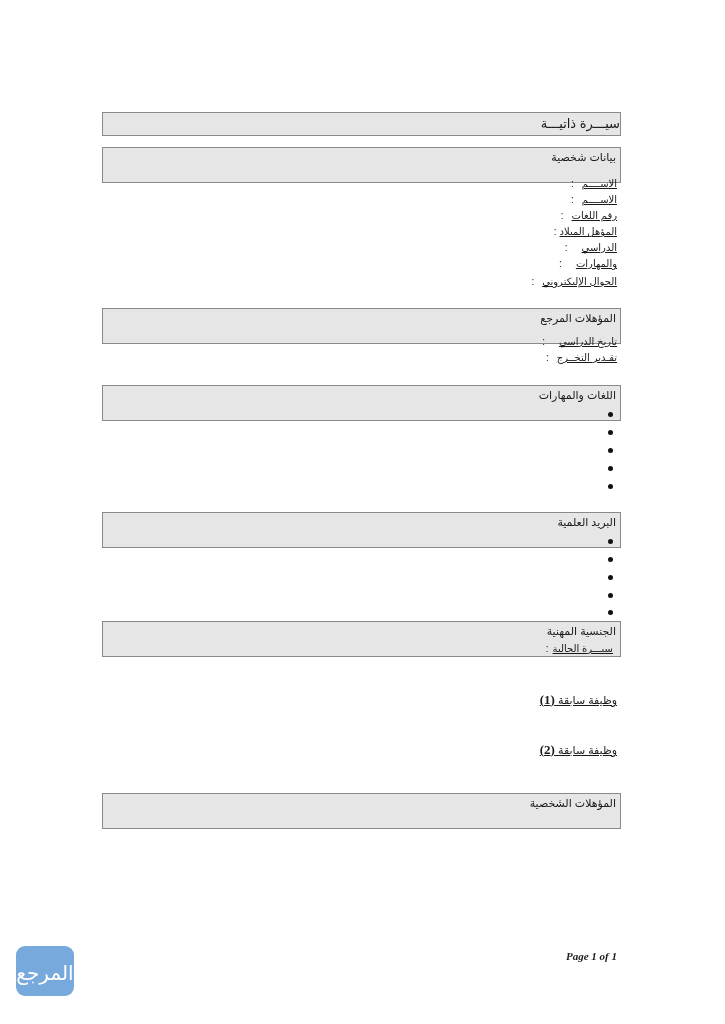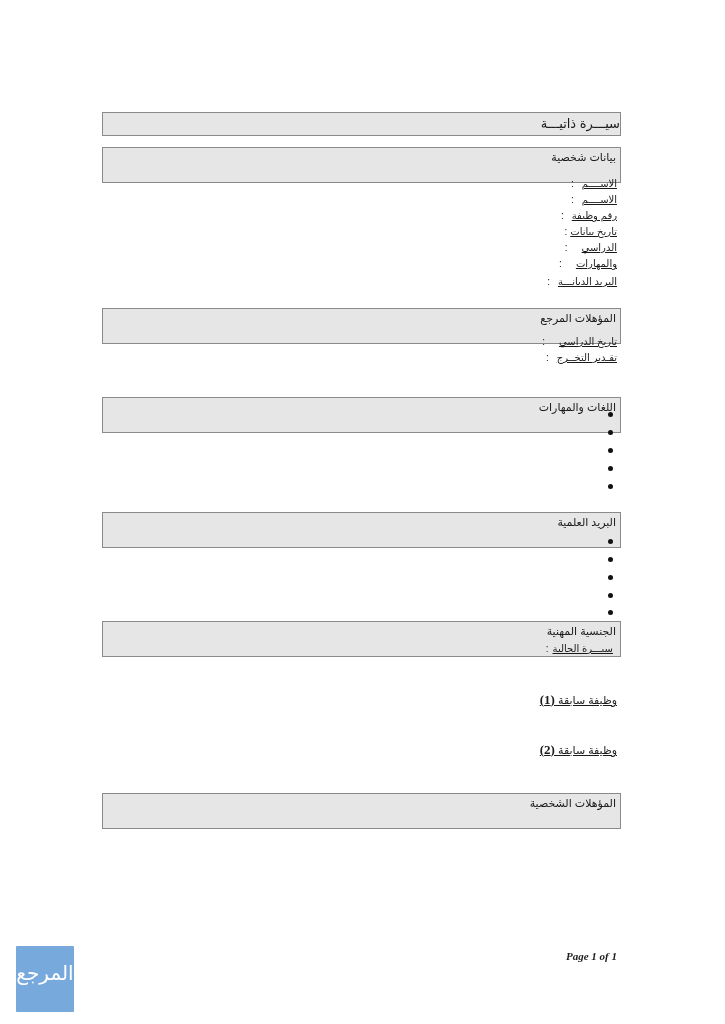--- a/index.html
+++ b/index.html
@@ -11,45 +11,45 @@
     .box.section { height: 36px; font-size: 11px; line-height: 18px; padding-right: 4px; text-align: right; }
     .field { position: absolute; right: 108px; direction: rtl; font-size: 10px; line-height: 13px;
              white-space: nowrap; }
     .field .lbl { text-decoration: underline; }
     .field .colon { display: inline-block; margin-right: 8px; }
     .bullet { position: absolute; left: 608px; width: 5px; height: 5px; background: #111; border-radius: 50%; }
     .job { position: absolute; right: 108px; direction: rtl; font-size: 11px; text-decoration: underline; white-space: nowrap; }
     .job b { font-family: "Liberation Serif", serif; font-size: 13px; }
     .footer { position: absolute; right: 108px; top: 950px; font-family: "Liberation Serif", "DejaVu Serif", serif;
               font-style: italic; font-weight: bold; font-size: 11px; }
-    .logo { position: absolute; left: 16px; top: 946px; width: 58px; height: 66px; background: #78a9dc;
-            border-radius: 1px; color: #ffffff; font-size: 28px; line-height: 50px; text-align: center;
+    .logo { position: absolute; left: 16px; top: 946px; width: 58px; height: 50px; background: #78a9dc;
+            border-radius: 9px; color: #ffffff; font-size: 28px; line-height: 50px; text-align: center;
             font-family: "DejaVu Sans", sans-serif; direction: rtl; }
   </style>
 </head>
 <body>
 
 <div class="box title"><span>سيـــرة ذاتيـــة</span></div>
 
 <div class="box section" style="top:147px"><span>بيانات شخصية</span></div>
 
 <div class="field" style="top:177px"><span class="lbl">الاســــم</span><span class="colon">:</span></div>
 <div class="field" style="top:193px"><span class="lbl">الاســــم</span><span class="colon">:</span></div>
-<div class="field" style="top:209px"><span class="lbl">رقم وظيفة</span><span class="colon">:</span></div>
-<div class="field" style="top:225px"><span class="lbl">تاريخ بيانات</span><span class="colon" style="margin-right:3px">:</span></div>
+<div class="field" style="top:209px"><span class="lbl">رقم اللغات</span><span class="colon">:</span></div>
+<div class="field" style="top:225px"><span class="lbl">المؤهل الميلاد</span><span class="colon" style="margin-right:3px">:</span></div>
 <div class="field" style="top:241px"><span class="lbl">الدراسي</span><span class="colon" style="margin-right:14px">:</span></div>
 <div class="field" style="top:257px"><span class="lbl">والمهارات</span><span class="colon" style="margin-right:14px">:</span></div>
-<div class="field" style="top:275px"><span class="lbl">البريد الديانـــة</span><span class="colon">:</span></div>
+<div class="field" style="top:275px"><span class="lbl">الجوال الإليكتروني</span><span class="colon">:</span></div>
 
 <div class="box section" style="top:308px"><span>المؤهلات المرجع</span></div>
 
 <div class="field" style="top:335px"><span class="lbl">تاريخ الدراسي</span><span class="colon" style="margin-right:14px">:</span></div>
 <div class="field" style="top:351px"><span class="lbl">تقـدير التخــرج</span><span class="colon">:</span></div>
 
-<div class="box section" style="top:397px"><span>اللغات والمهارات</span></div>
+<div class="box section" style="top:385px"><span>اللغات والمهارات</span></div>
 
 <div class="bullet" style="top:412px"></div>
 <div class="bullet" style="top:430px"></div>
 <div class="bullet" style="top:448px"></div>
 <div class="bullet" style="top:466px"></div>
 <div class="bullet" style="top:484px"></div>
 
 <div class="box section" style="top:512px"><span>البريد العلمية</span></div>
 
 <div class="bullet" style="top:539px"></div>

